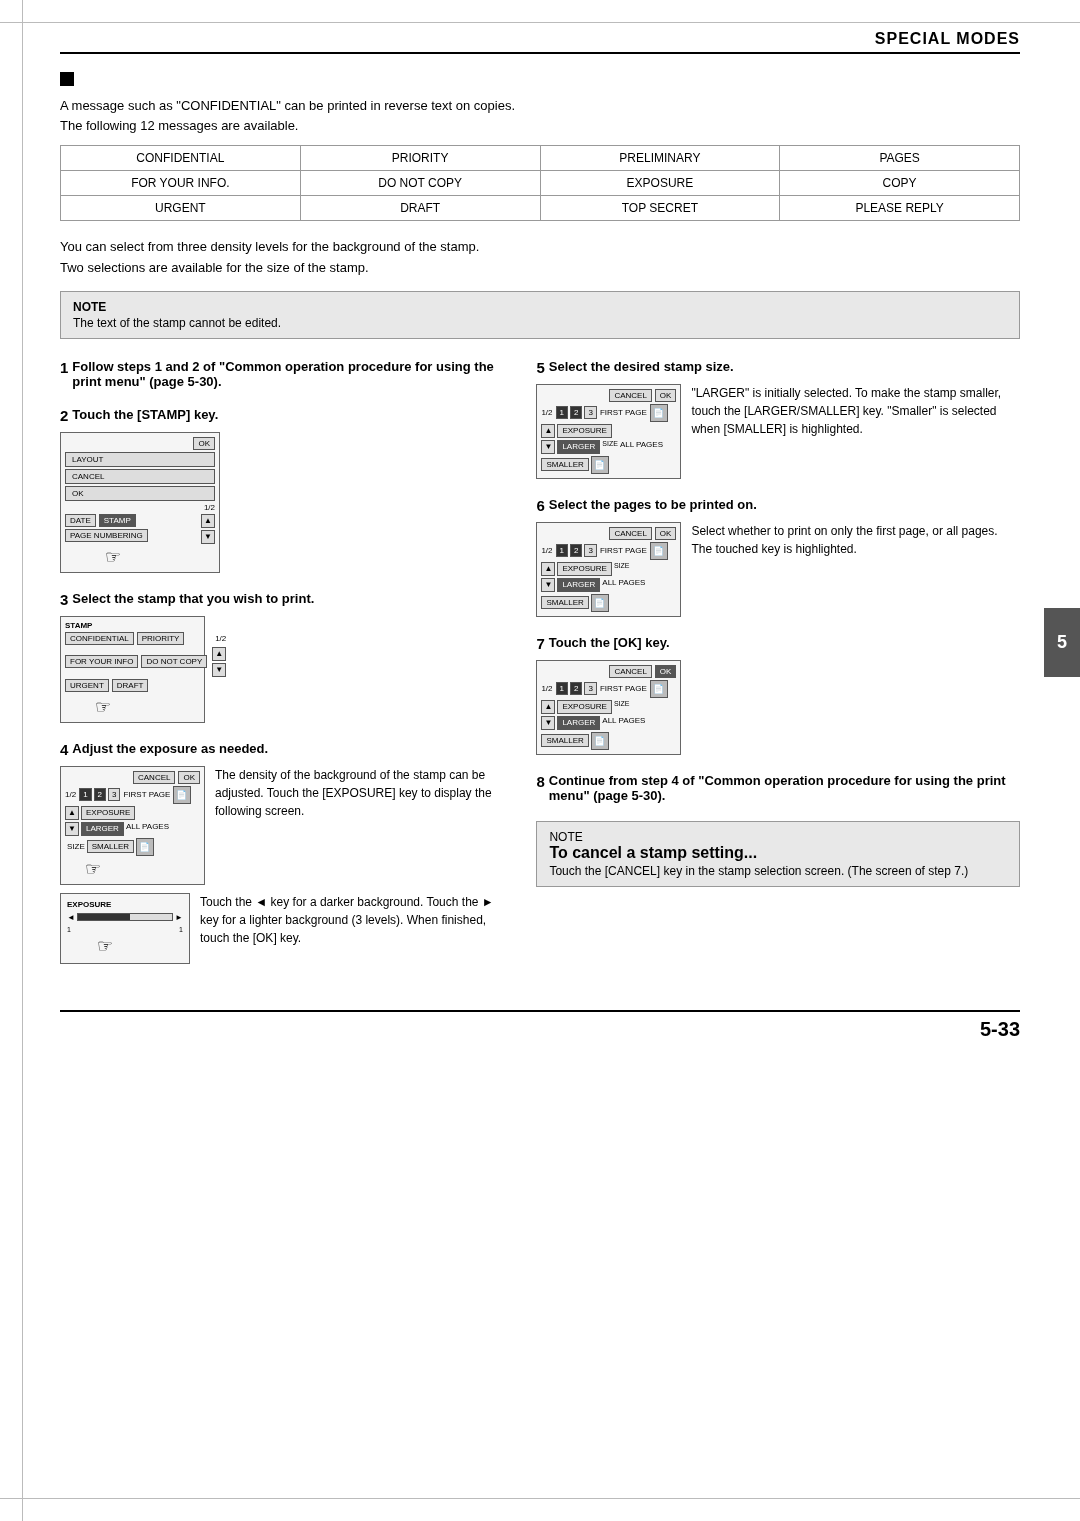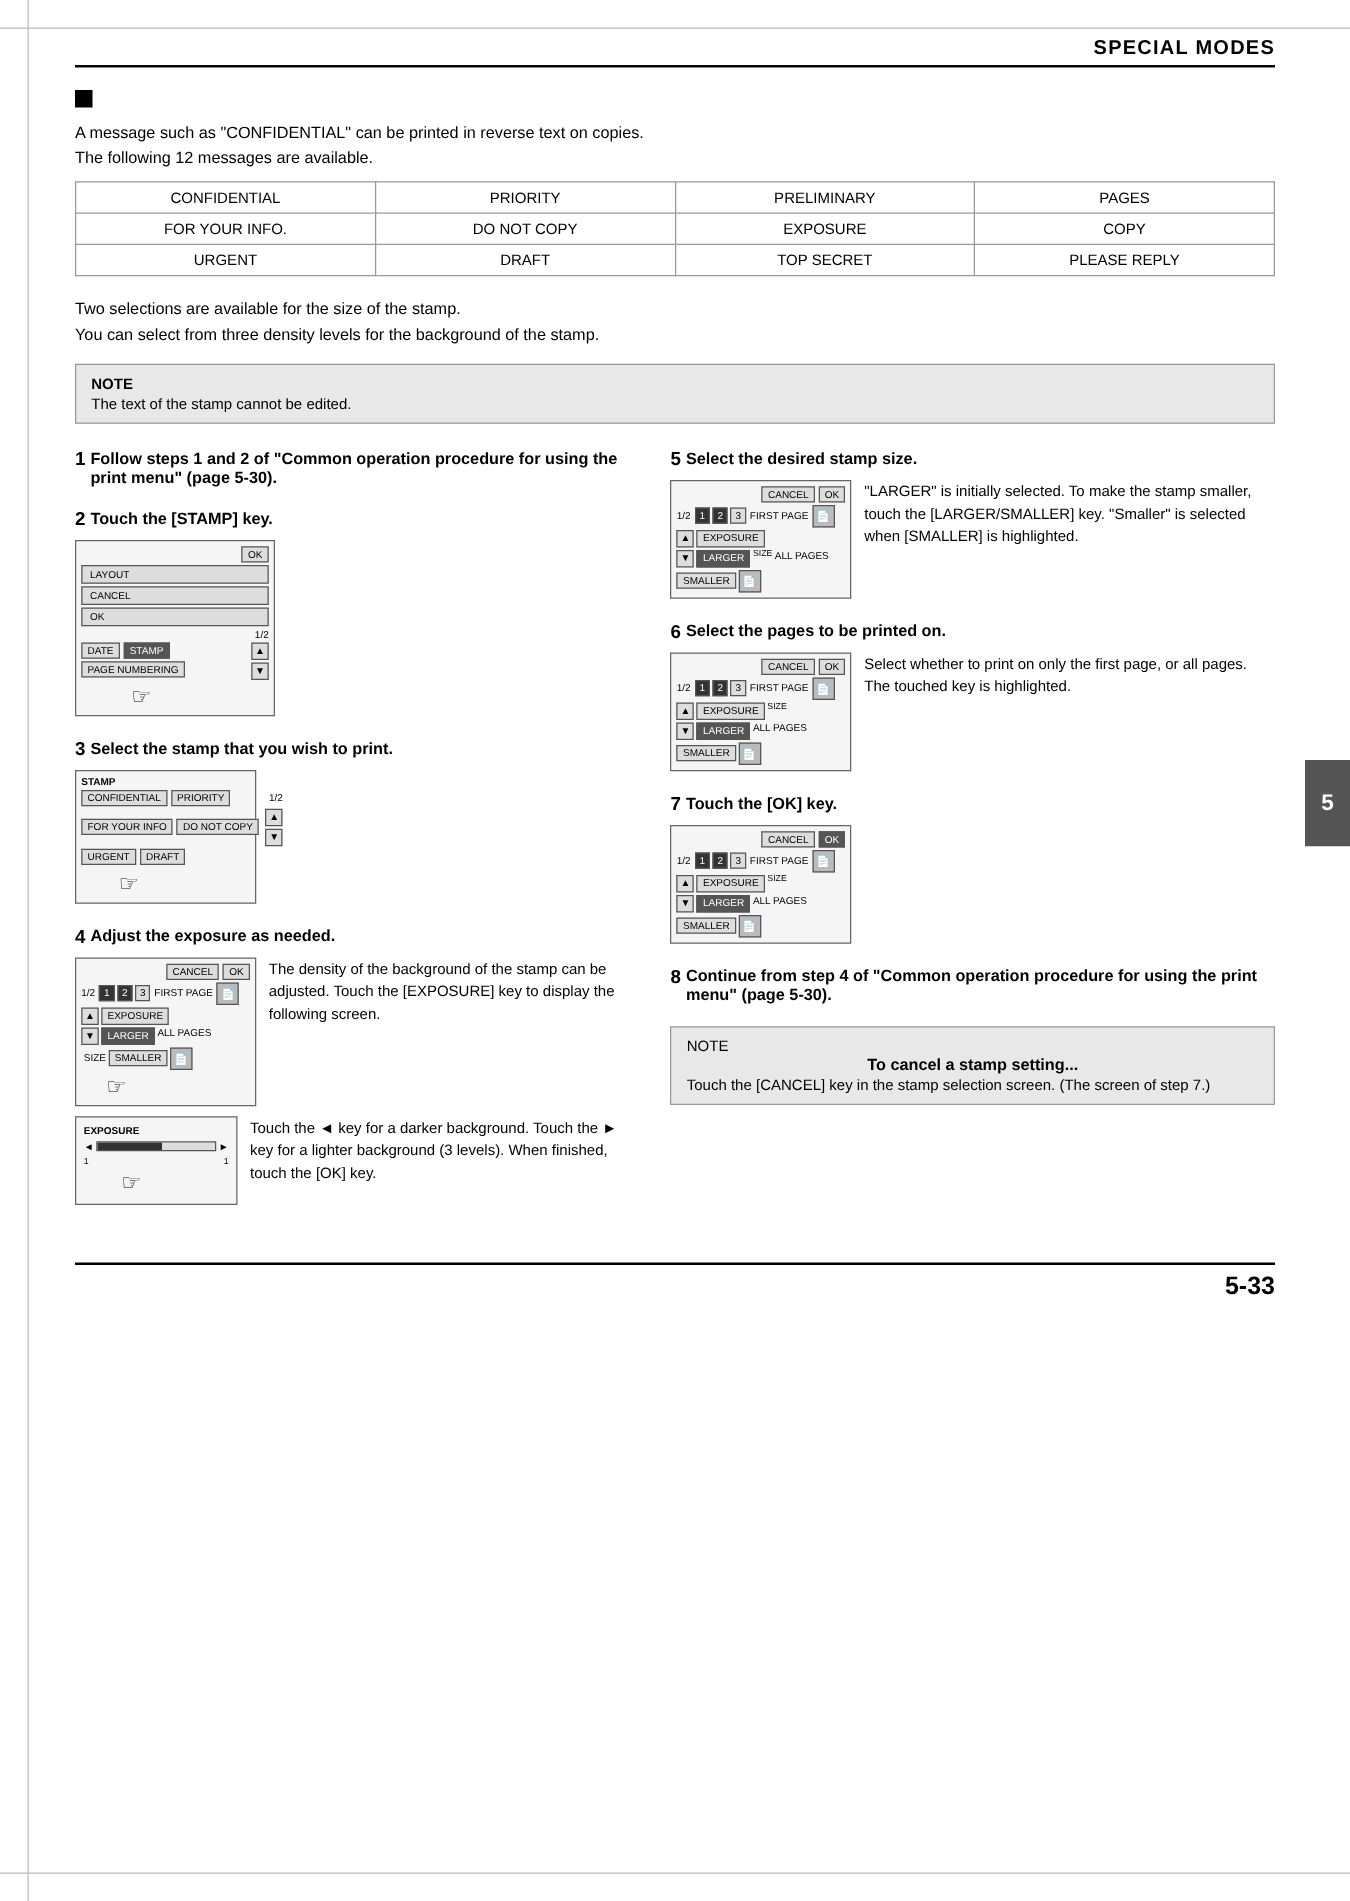--- a/index.html
+++ b/index.html
@@ -333,22 +333,22 @@
         <tr>
           <td>URGENT</td>
           <td>DRAFT</td>
           <td>TOP SECRET</td>
           <td>PLEASE REPLY</td>
         </tr>
       </tbody>
   </table>
 
   <div class="info-text">
+    <div>You can select from three density levels for the background of the stamp.</div>
     <div>Two selections are available for the size of the stamp.</div>
-    <div>You can select from three density levels for the background of the stamp.</div>
   </div>
 
   <div class="note-box">
     <div class="note-label">NOTE</div>
     <div>The text of the stamp cannot be edited.</div>
   </div>
 
   <div class="steps-two-col">
 
     <div class="col-left">
@@ -629,21 +629,21 @@
 
       <div class="step step8-box">
         <div class="step-title">
           <span class="step-number">8</span>
           <span>Continue from step 4 of "Common operation procedure for using the print menu" (page 5-30).</span>
         </div>
       </div>
 
       <div class="note-box-bottom">
         <div class="note-label">NOTE</div>
-        <div style="font-weight:bold;font-size:13px;margin-bottom:2px;text-align:center;">To cancel a stamp setting...</div>
+        <div style="font-weight:bold;font-size:16px;margin-bottom:2px;">To cancel a stamp setting...</div>
         <div>Touch the [CANCEL] key in the stamp selection screen. (The screen of step 7.)</div>
       </div>
 
     </div>
 
   </div>
 
   <div style="position:absolute;right:0;top:40%;background:#555;color:#fff;width:36px;padding:24px 6px;font-size:18px;font-weight:bold;text-align:center;display:flex;align-items:center;justify-content:center;">
     <span>5</span>
   </div>

